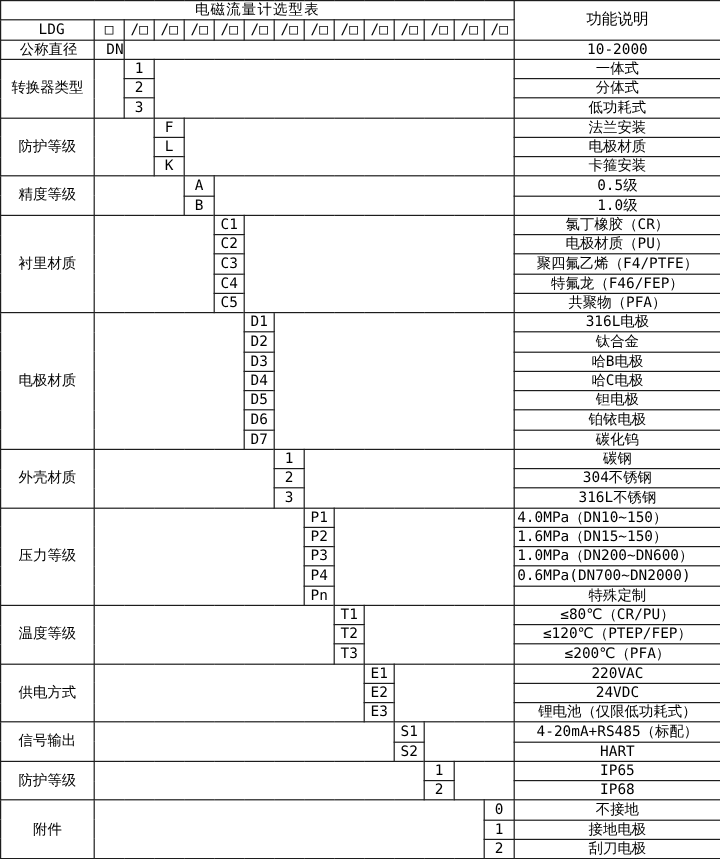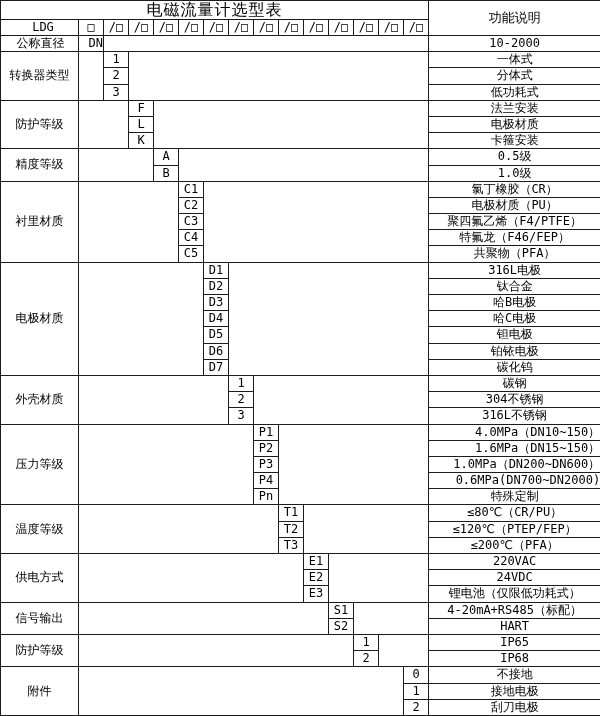--- a/index.html
+++ b/index.html
@@ -14,27 +14,27 @@
   td{
     border:1px solid #1c1c1c;
     padding:0;
     text-align:center;
     vertical-align:middle;
     white-space:nowrap;
     overflow:hidden;
     line-height:1.1;
   }
   tr{height:16px}
-  .title{font-size:16px;letter-spacing:1px}
+  .title{font-size:12px;letter-spacing:1px}
   .fh{font-size:13px}
   .lbl{}
   .lbl.left{text-align:center;padding-left:2px}
   .model-prefix{text-align:center;padding-left:7px}
   .code.left{text-align:right;padding-left:3px}
-  .desc.left{text-align:right;padding-left:2px}
+  .desc.left{text-align:left;padding-left:2px}
 </style>
 </head>
 <body>
 
 <table>
   <colgroup id="cols">
       <col style="width: 78px;">
       <col style="width: 25px;">
       <col style="width: 25px;">
       <col style="width: 25px;">

